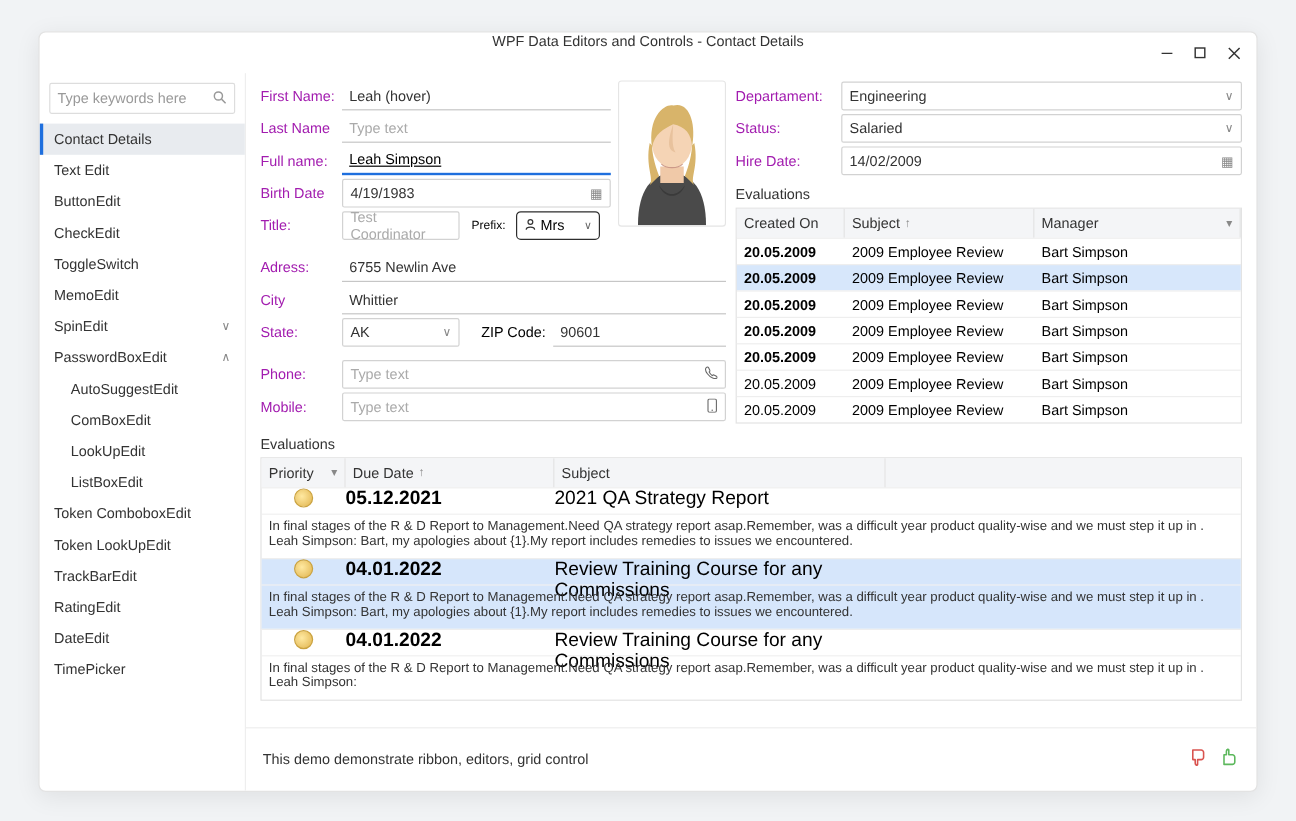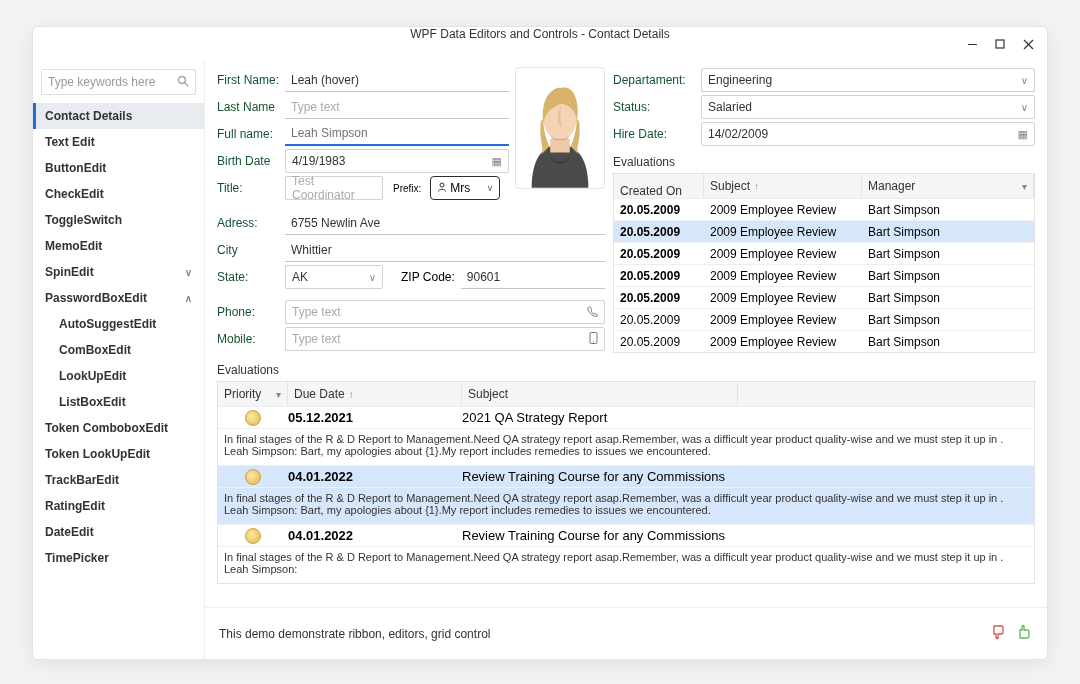--- a/index.html
+++ b/index.html
@@ -5,60 +5,60 @@
 * { box-sizing: border-box; margin: 0; padding: 0; font-family: "Segoe UI", Arial, sans-serif; }
 body { background: #f1f3f5; display: flex; justify-content: center; align-items: flex-start; padding: 26px 0; }
 .window { width: 1016px; background: #fff; border: 1px solid #e3e3e3; border-radius: 6px; box-shadow: 0 4px 20px rgba(0,0,0,0.08); overflow: hidden; }
 .titlebar { height: 34px; display: flex; align-items: flex-start; justify-content: center; position: relative; font-size: 12px; color: #333; }
 .winctrls { position: absolute; right: 4px; top: 0; height: 100%; display: flex; align-items: center; gap: 14px; padding-right: 8px; }
 .winctrls span { width: 14px; height: 14px; display: inline-flex; align-items: center; justify-content: center; font-size: 11px; color: #333; }
 .body { display: flex; height: 598px; }
 .sidebar { width: 172px; border-right: 1px solid #eee; padding-top: 8px; }
 .search { margin: 0 8px 8px 8px; height: 26px; border: 1px solid #ddd; border-radius: 2px; display: flex; align-items: center; padding: 0 6px; color: #999; font-size: 12px; }
 .search span.ico { margin-left: auto; color: #999; }
-.navlist { list-style: none; font-size: 12px; color: #333; font-weight: bold; }
+.navlist { list-style: none; font-size: 12px; color: #333; }
 .navlist li { padding: 6px 12px; display: flex; align-items: center; cursor: pointer; }
 .navlist li.sel { background: #e8ebef; border-left: 3px solid #1e6fde; padding-left: 9px; }
 .navlist li .chev { margin-left: auto; color: #888; font-size: 10px; }
 .navlist li.sub { padding-left: 26px; }
 .main { flex: 1; display: flex; flex-direction: column; }
 .formzone { display: flex; padding: 6px 12px 2px 12px; gap: 8px; }
 .leftform { width: 388px; }
 .rightform { flex: 1; }
 .row { display: flex; align-items: center; height: 26px; margin-bottom: 1px; font-size: 12px; }
-.row .lbl { width: 68px; color: #14532d; font-size: 12px; }
+.row .lbl { width: 68px; color: #a21caf; font-size: 12px; }
 .input { flex: 1; height: 24px; border: 1px solid #d2d2d2; border-radius: 2px; padding: 0 6px; font-size: 12px; color: #333; display: flex; align-items: center; background: #fff; }
 .input.ghost { color: #aaa; }
 .underline { border: none; border-bottom: 1px solid #c6c6c6; border-radius: 0; }
-.underline.hl { border-bottom: 2px solid #1e6fde; color: #737373; }
+.underline.hl { border-bottom: 2px solid #1e6fde; color: #000000; text-decoration: underline; }
 .title-row .input { width: 98px; flex: none; }
 .prefix-box { width: 70px; height: 24px; border: 1.5px solid #2d2d2d; border-radius: 4px; display: flex; align-items: center; padding: 0 6px; font-size: 12px; margin-left: 4px; }
 .prefix-box .chev { margin-left: auto; font-size: 9px; color: #666; }
 .photo { width: 90px; height: 122px; border: 1px solid #e5e5e5; border-radius: 3px; margin-left: 6px; display: flex; align-items: flex-end; justify-content: center; overflow: hidden; background: #fdfdfd; }
 .person-svg { width: 100%; height: 100%; }
 .toprow { display: flex; }
 .spacer30 { height: 8px; }
 .evalheader { font-size: 12px; color: #333; margin: 8px 0 4px 0; }
 .grid { border: 1px solid #e3e3e3; font-size: 12px; }
 .ghead { display: flex; background: #f4f5f7; color: #333; height: 24px; align-items: center; font-size: 12px; }
 .ghead .c { padding: 0 6px; border-right: 1px solid #e4e4e4; height: 100%; display: flex; align-items: center; }
 .grow { display: flex; height: 22px; align-items: center; border-top: 1px solid #eee; }
 .grow .c { padding: 0 6px; }
 .grow.sel { background: #d7e7fb; }
 .grow.bold .c:first-child { font-weight: 600; }
-.rightform .grid .c1 { width: 90px; align-items: flex-end; }
+.rightform .grid .c1 { width: 90px; }
 .rightform .grid .c2 { width: 158px; }
 .rightform .grid .c3 { flex: 1; }
 .filt { margin-left: auto; color: #888; font-size: 10px; }
 .under-section { padding: 0 12px; }
 .bottom-grid .ghead .cp { width: 70px; }
 .bottom-grid .ghead .cd { width: 174px; }
 .bottom-grid .ghead .cs { width: 276px; }
 .bottom-grid .ghead .cc { flex: 1; }
-.bottom-grid .row2 { display: flex; height: 22px; align-items: center; border-top: 1px solid #eee; font-size: 13px; }
+.bottom-grid .row2 { display: flex; height: 22px; align-items: flex-start; border-top: 1px solid #eee; font-size: 16px; }
 .flag { width: 16px; height: 16px; border-radius: 50%; border: 1px solid #caa23f; background: radial-gradient(circle at 40% 40%, #ffe9a1, #e0b34d); display: inline-block; }
 .progress { height: 3px; background: #e0e0e0; position: relative; width: 200px; }
 .progress .bar { height: 100%; background: #1e6fde; }
 .notes { font-size: 11px; color: #333; padding: 4px 6px 8px 6px; border-top: 1px solid #f0f0f0; }
 .bottom-grid .block { }
 .bottom-grid .block.sel { background: #d6e6fb; }
 .footer { margin-top: auto; border-top: 1px solid #eee; padding: 16px 14px; display: flex; align-items: center; font-size: 12px; color: #333; }
 .thumbs { margin-left: auto; display: flex; gap: 10px; }
 .thumbs span { font-size: 15px; }
 .thumb-up { color: #5cb85c; }

